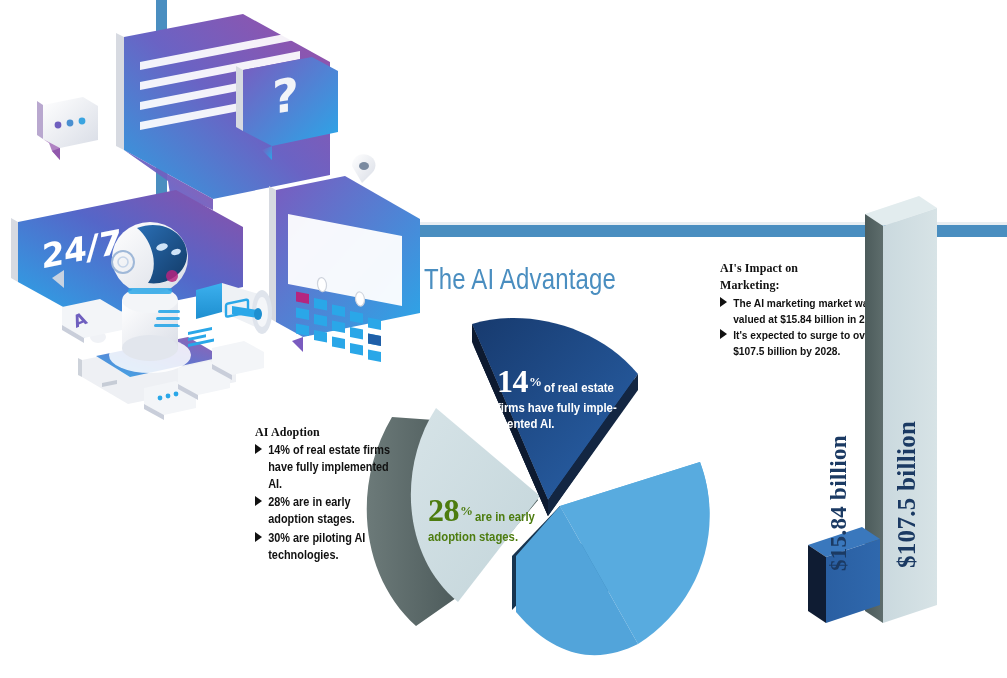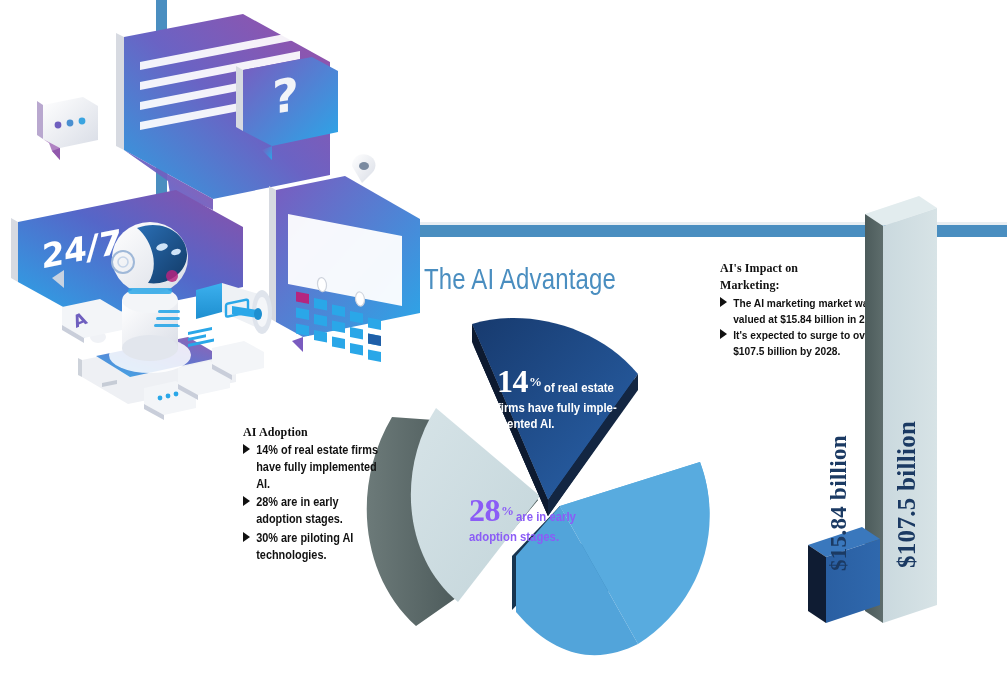--- a/index.html
+++ b/index.html
@@ -48,21 +48,21 @@
     color:#111;
   }
   .bullets li .tri{
     position:absolute;left:0;top:2px;
     width:0;height:0;
     border-top:5px solid transparent;
     border-bottom:5px solid transparent;
     border-left:8px solid #111;
   }
 
-  #adoption-block{left:243px;top:424px;width:160px;}
+  #adoption-block{left:255px;top:424px;width:160px;}
   #marketing-block{left:720px;top:260px;width:200px;}
   #marketing-block .bullets li{font-size:11.6px;line-height:1.35;}
 
   
   .pie{position:absolute;left:352px;top:310px;width:380px;height:368px;}
 
   
   .pielabel{position:absolute;font-family:"Liberation Sans", sans-serif;}
   .pielabel .big{
     font-family:"Liberation Serif", serif;
@@ -77,21 +77,21 @@
   }
   .pielabel .rest{
     font-size:12.6px;font-weight:600;line-height:1.28;
     transform:scaleX(.9);display:inline-block;transform-origin:left bottom;
   }
   .pielabel .l2{
     display:block;font-size:12.6px;font-weight:600;line-height:1.3;
     transform:scaleX(.9);transform-origin:left top;
   }
   #label-14{left:497px;top:363px;width:165px;color:#ffffff;}
-  #label-28{left:428px;top:492px;width:150px;color:#8b5cf6;margin-left:41px;}
+  #label-28{left:428px;top:492px;width:150px;color:#4d7c0f;}
   #label-30{left:572px;top:548px;width:155px;color:#111;}
 
   
   .bars{position:absolute;left:800px;top:185px;width:200px;height:450px;}
   .barlabel{
     position:absolute;
     font-family:"Liberation Serif", serif;
     font-weight:bold;
     color:#1b3a63;
     white-space:nowrap;

